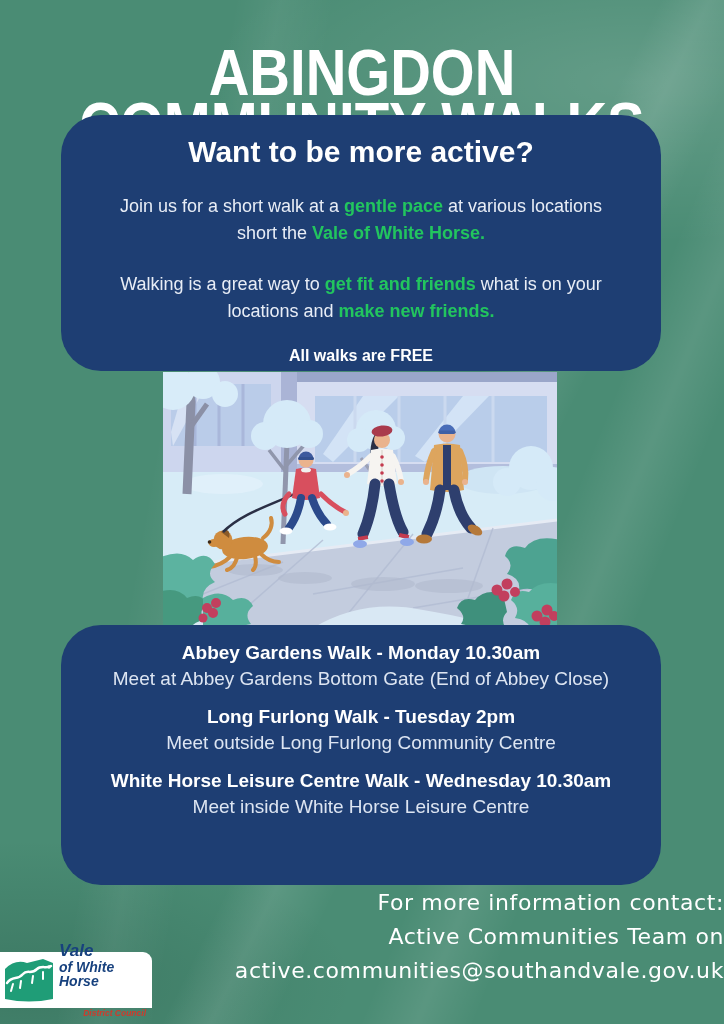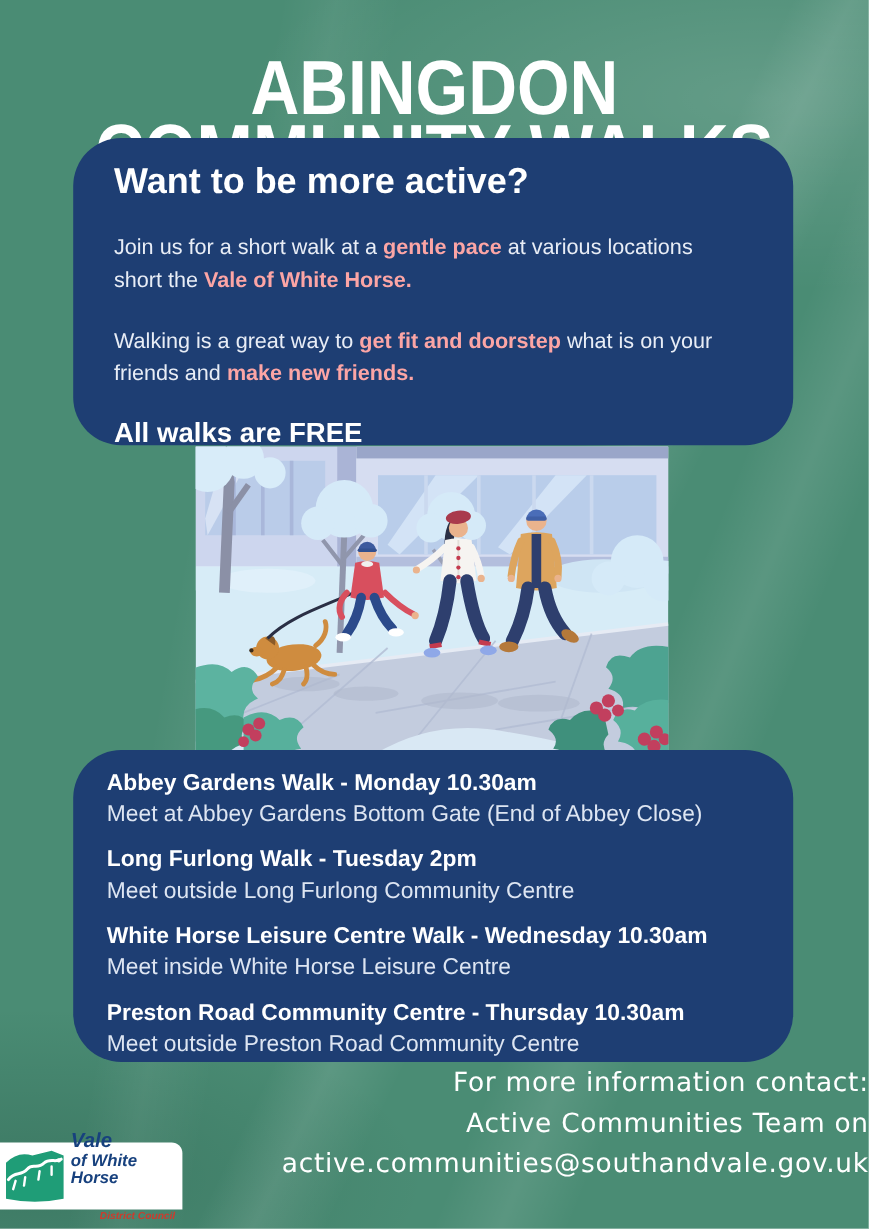--- a/index.html
+++ b/index.html
@@ -19,27 +19,27 @@
   .title{
     position:absolute;top:4px;left:0;right:0;
     text-align:center;color:#ffffff;
     font-weight:900;font-size:64px;line-height:53px;
     letter-spacing:0px;
   }
   .title-line{display:block;transform:scaleX(0.88);transform-origin:50% 50%;}
   .card{
     position:absolute;left:61px;width:600px;
     background:#1e3e73;border-radius:40px;
-    color:#ffffff;box-sizing:border-box;
+    color:#ffffff;text-align:center;box-sizing:border-box;
   }
   .card.intro{top:115px;height:256px;padding:18px 34px 0;}
   .intro-heading{font-size:30px;font-weight:bold;margin:2px 0 0;}
   .body-p{font-size:18px;line-height:27px;color:#e8edf6;margin:24px 0 0;font-weight:normal;}
-  .body-p strong{color:#fca5a5;}
-  .free-note{font-size:23px;font-weight:bold;margin-top:22px;color:#ffffff;}
+  .body-p strong{color:#22c55e;}
+  .free-note{font-size:16px;font-weight:bold;margin-top:22px;color:#ffffff;}
   .illustration{
     position:absolute;left:163px;top:372px;width:394px;height:256px;display:block;
   }
   .card.schedule{top:625px;height:260px;padding:15px 28px 0;}
   .walk-entry{margin:0 0 12px;font-size:19px;line-height:26px;}
   .walk-title{font-weight:bold;color:#ffffff;}
   .walk-detail{color:#dde5f2;font-weight:normal;}
   .contact{
     position:absolute;top:886px;left:0;right:0;
     text-align:right;color:#ffffff;
@@ -64,21 +64,21 @@
 <div class="poster">
 
   <h1 class="title">
     <span class="title-line">ABINGDON</span>
     <span class="title-line">COMMUNITY WALKS</span>
   </h1>
 
   <div class="card intro">
     <div class="intro-heading">Want to be more active?</div>
     <p class="body-p"><span>Join us for a short walk at a </span><strong>gentle pace</strong><span> at various locations</span><br><span>short the </span><strong>Vale of White Horse.</strong></p>
-    <p class="body-p"><span>Walking is a great way to </span><strong>get fit and doorstep</strong><span> what is on your</span><br><span>friends and </span><strong>make new friends.</strong></p>
+    <p class="body-p"><span>Walking is a great way to </span><strong>get fit and friends</strong><span> what is on your</span><br><span>locations and </span><strong>make new friends.</strong></p>
     <div class="free-note">All walks are FREE</div>
   </div>
 
   <svg class="illustration" viewBox="0 0 394 256" xmlns="http://www.w3.org/2000/svg">
 
     <rect x="0" y="0" width="394" height="120" fill="#dde4f4"></rect>
     <rect x="0" y="0" width="118" height="100" fill="#cdd6ee"></rect>
     <rect x="8" y="12" width="100" height="62" fill="#bacce9"></rect>
     <polygon points="22,12 44,12 10,74 8,60" fill="#d7e2f4"></polygon>
     <line x1="32" y1="12" x2="32" y2="74" stroke="#a9b7da" stroke-width="3"></line>
@@ -223,24 +223,20 @@
       <div class="walk-detail">Meet at Abbey Gardens Bottom Gate (End of Abbey Close)</div>
     </div>
     <div class="walk-entry">
       <div class="walk-title">Long Furlong Walk - Tuesday 2pm</div>
       <div class="walk-detail">Meet outside Long Furlong Community Centre</div>
     </div>
     <div class="walk-entry">
       <div class="walk-title">White Horse Leisure Centre Walk - Wednesday 10.30am</div>
       <div class="walk-detail">Meet inside White Horse Leisure Centre</div>
     </div>
-    <div class="walk-entry">
-      <div class="walk-title">Preston Road Community Centre - Thursday 10.30am</div>
-      <div class="walk-detail">Meet outside Preston Road Community Centre</div>
-    </div>
   </div>
 
   <div class="contact">
     <div>For more information contact:</div>
     <div>Active Communities Team on</div>
     <div>active.communities@southandvale.gov.uk</div>
   </div>
 
   <div class="logo">
     <svg class="logo-icon" width="52" height="46" viewBox="0 0 52 46" xmlns="http://www.w3.org/2000/svg">

